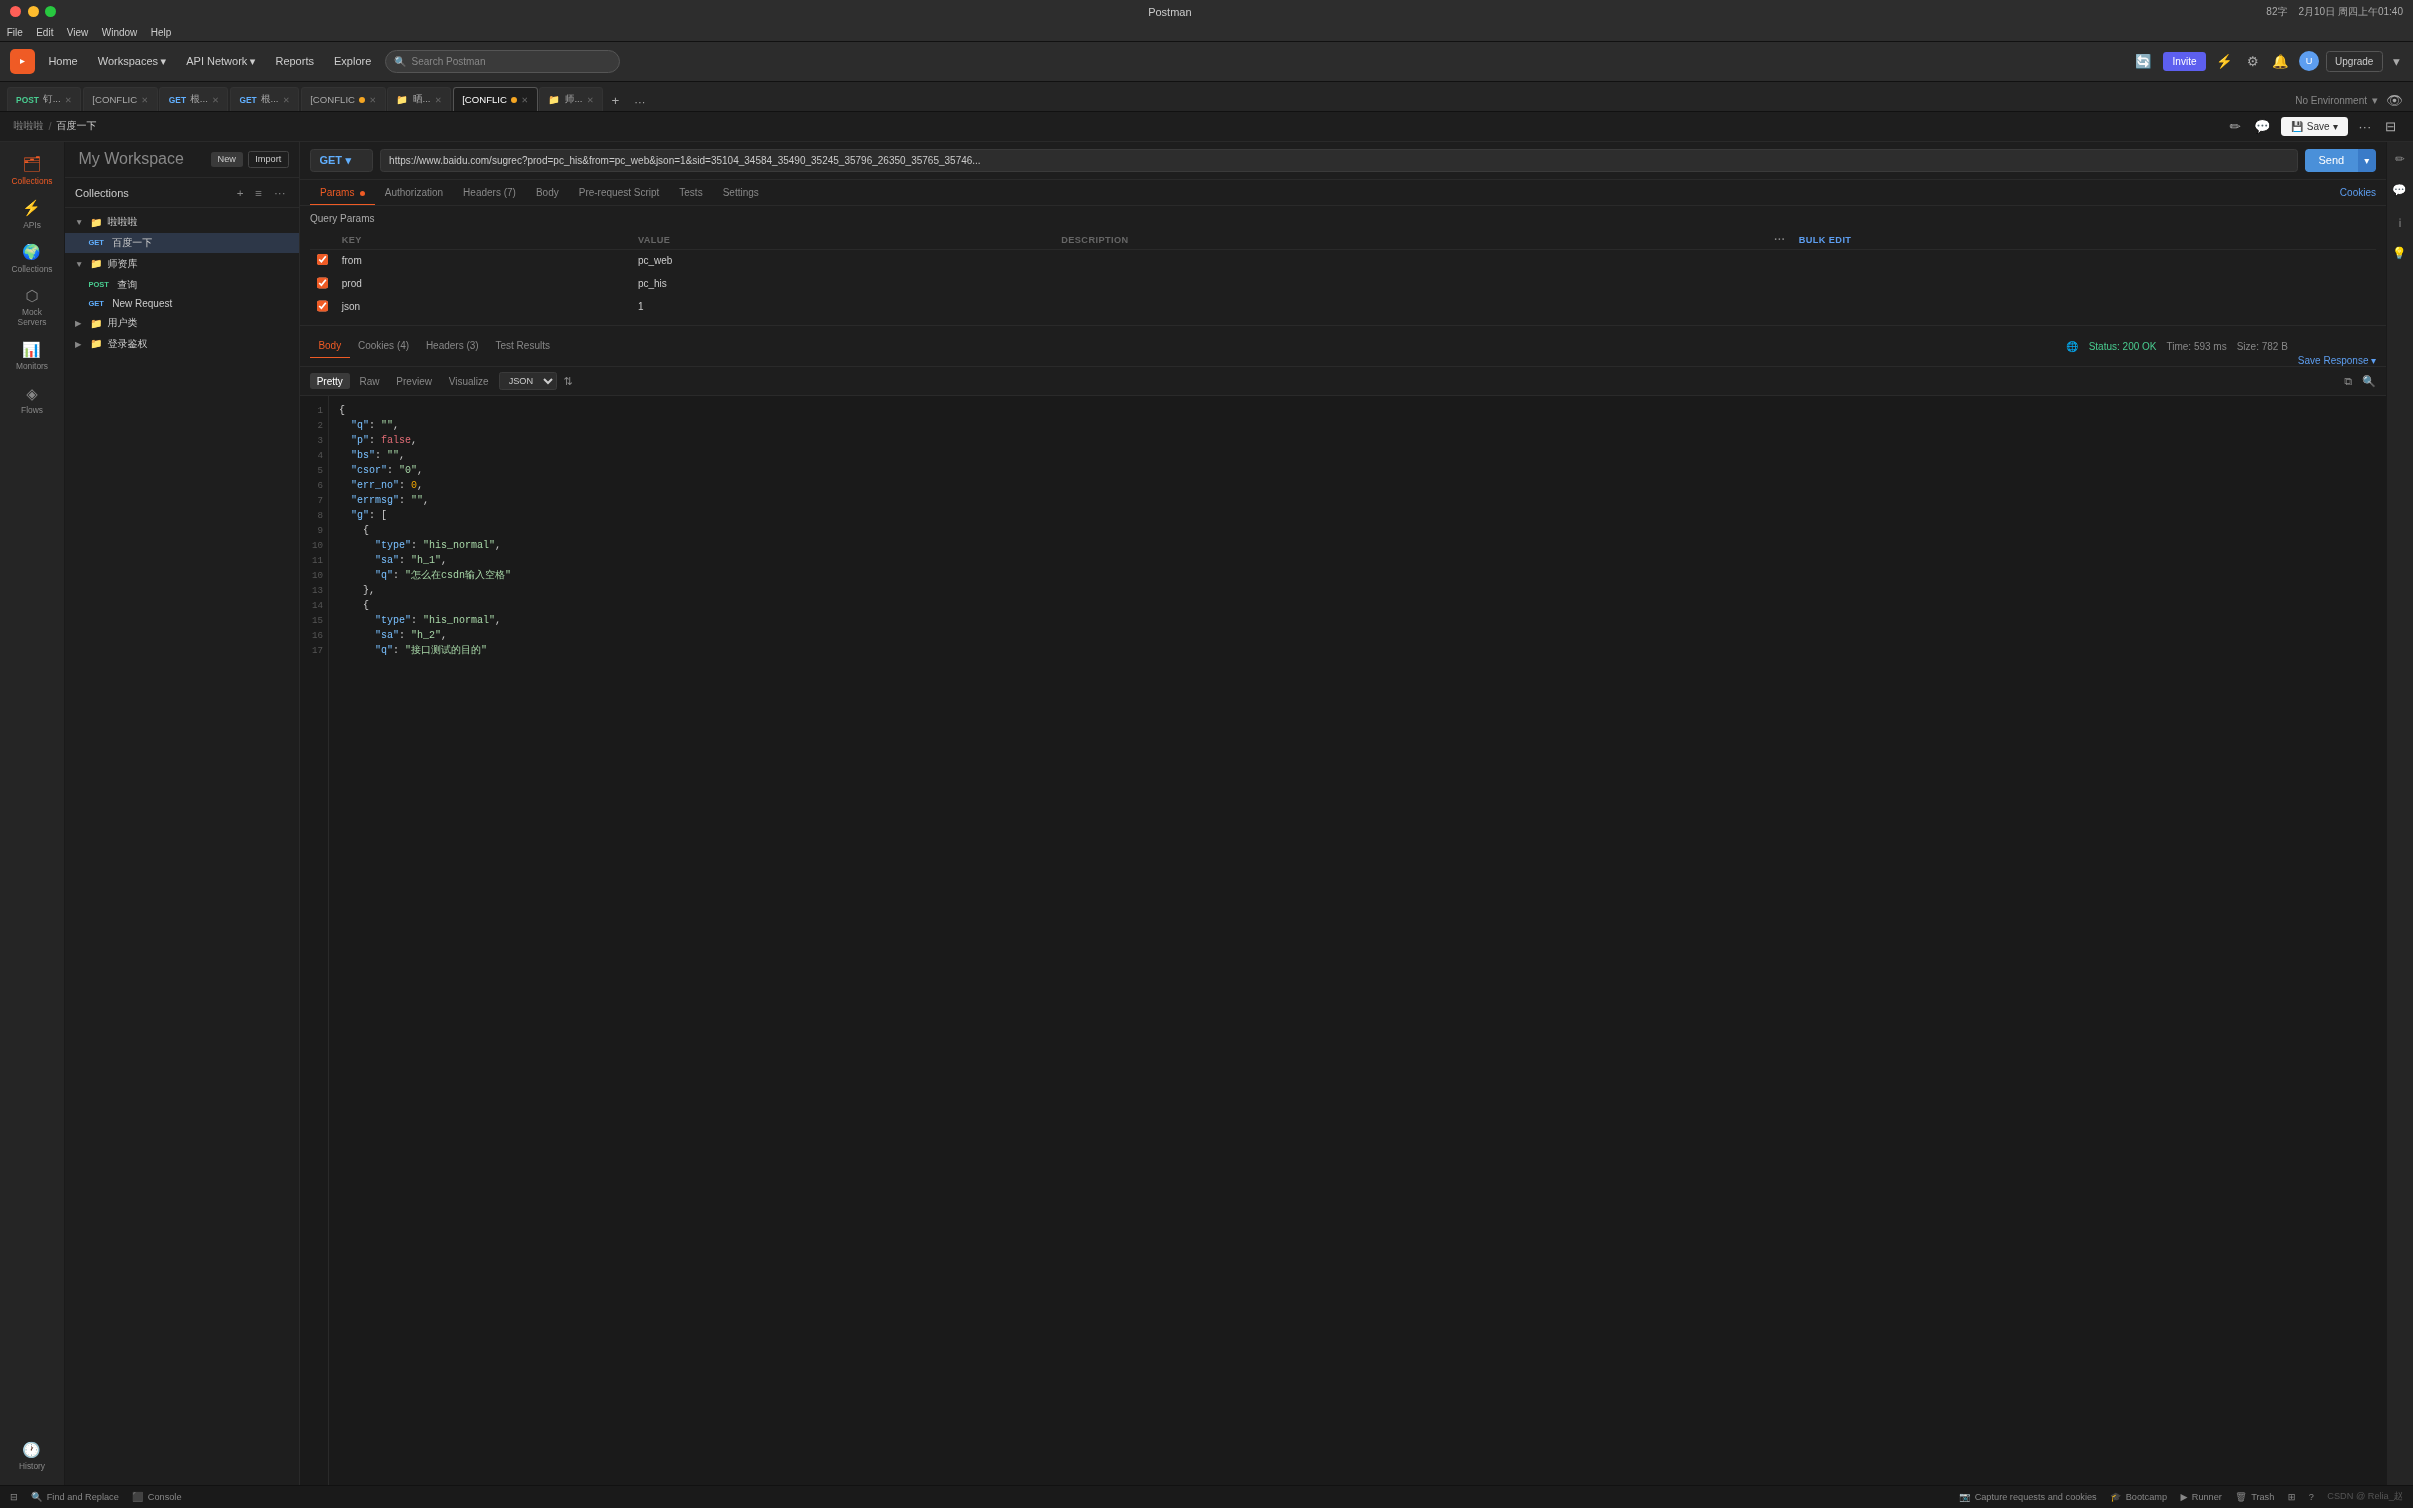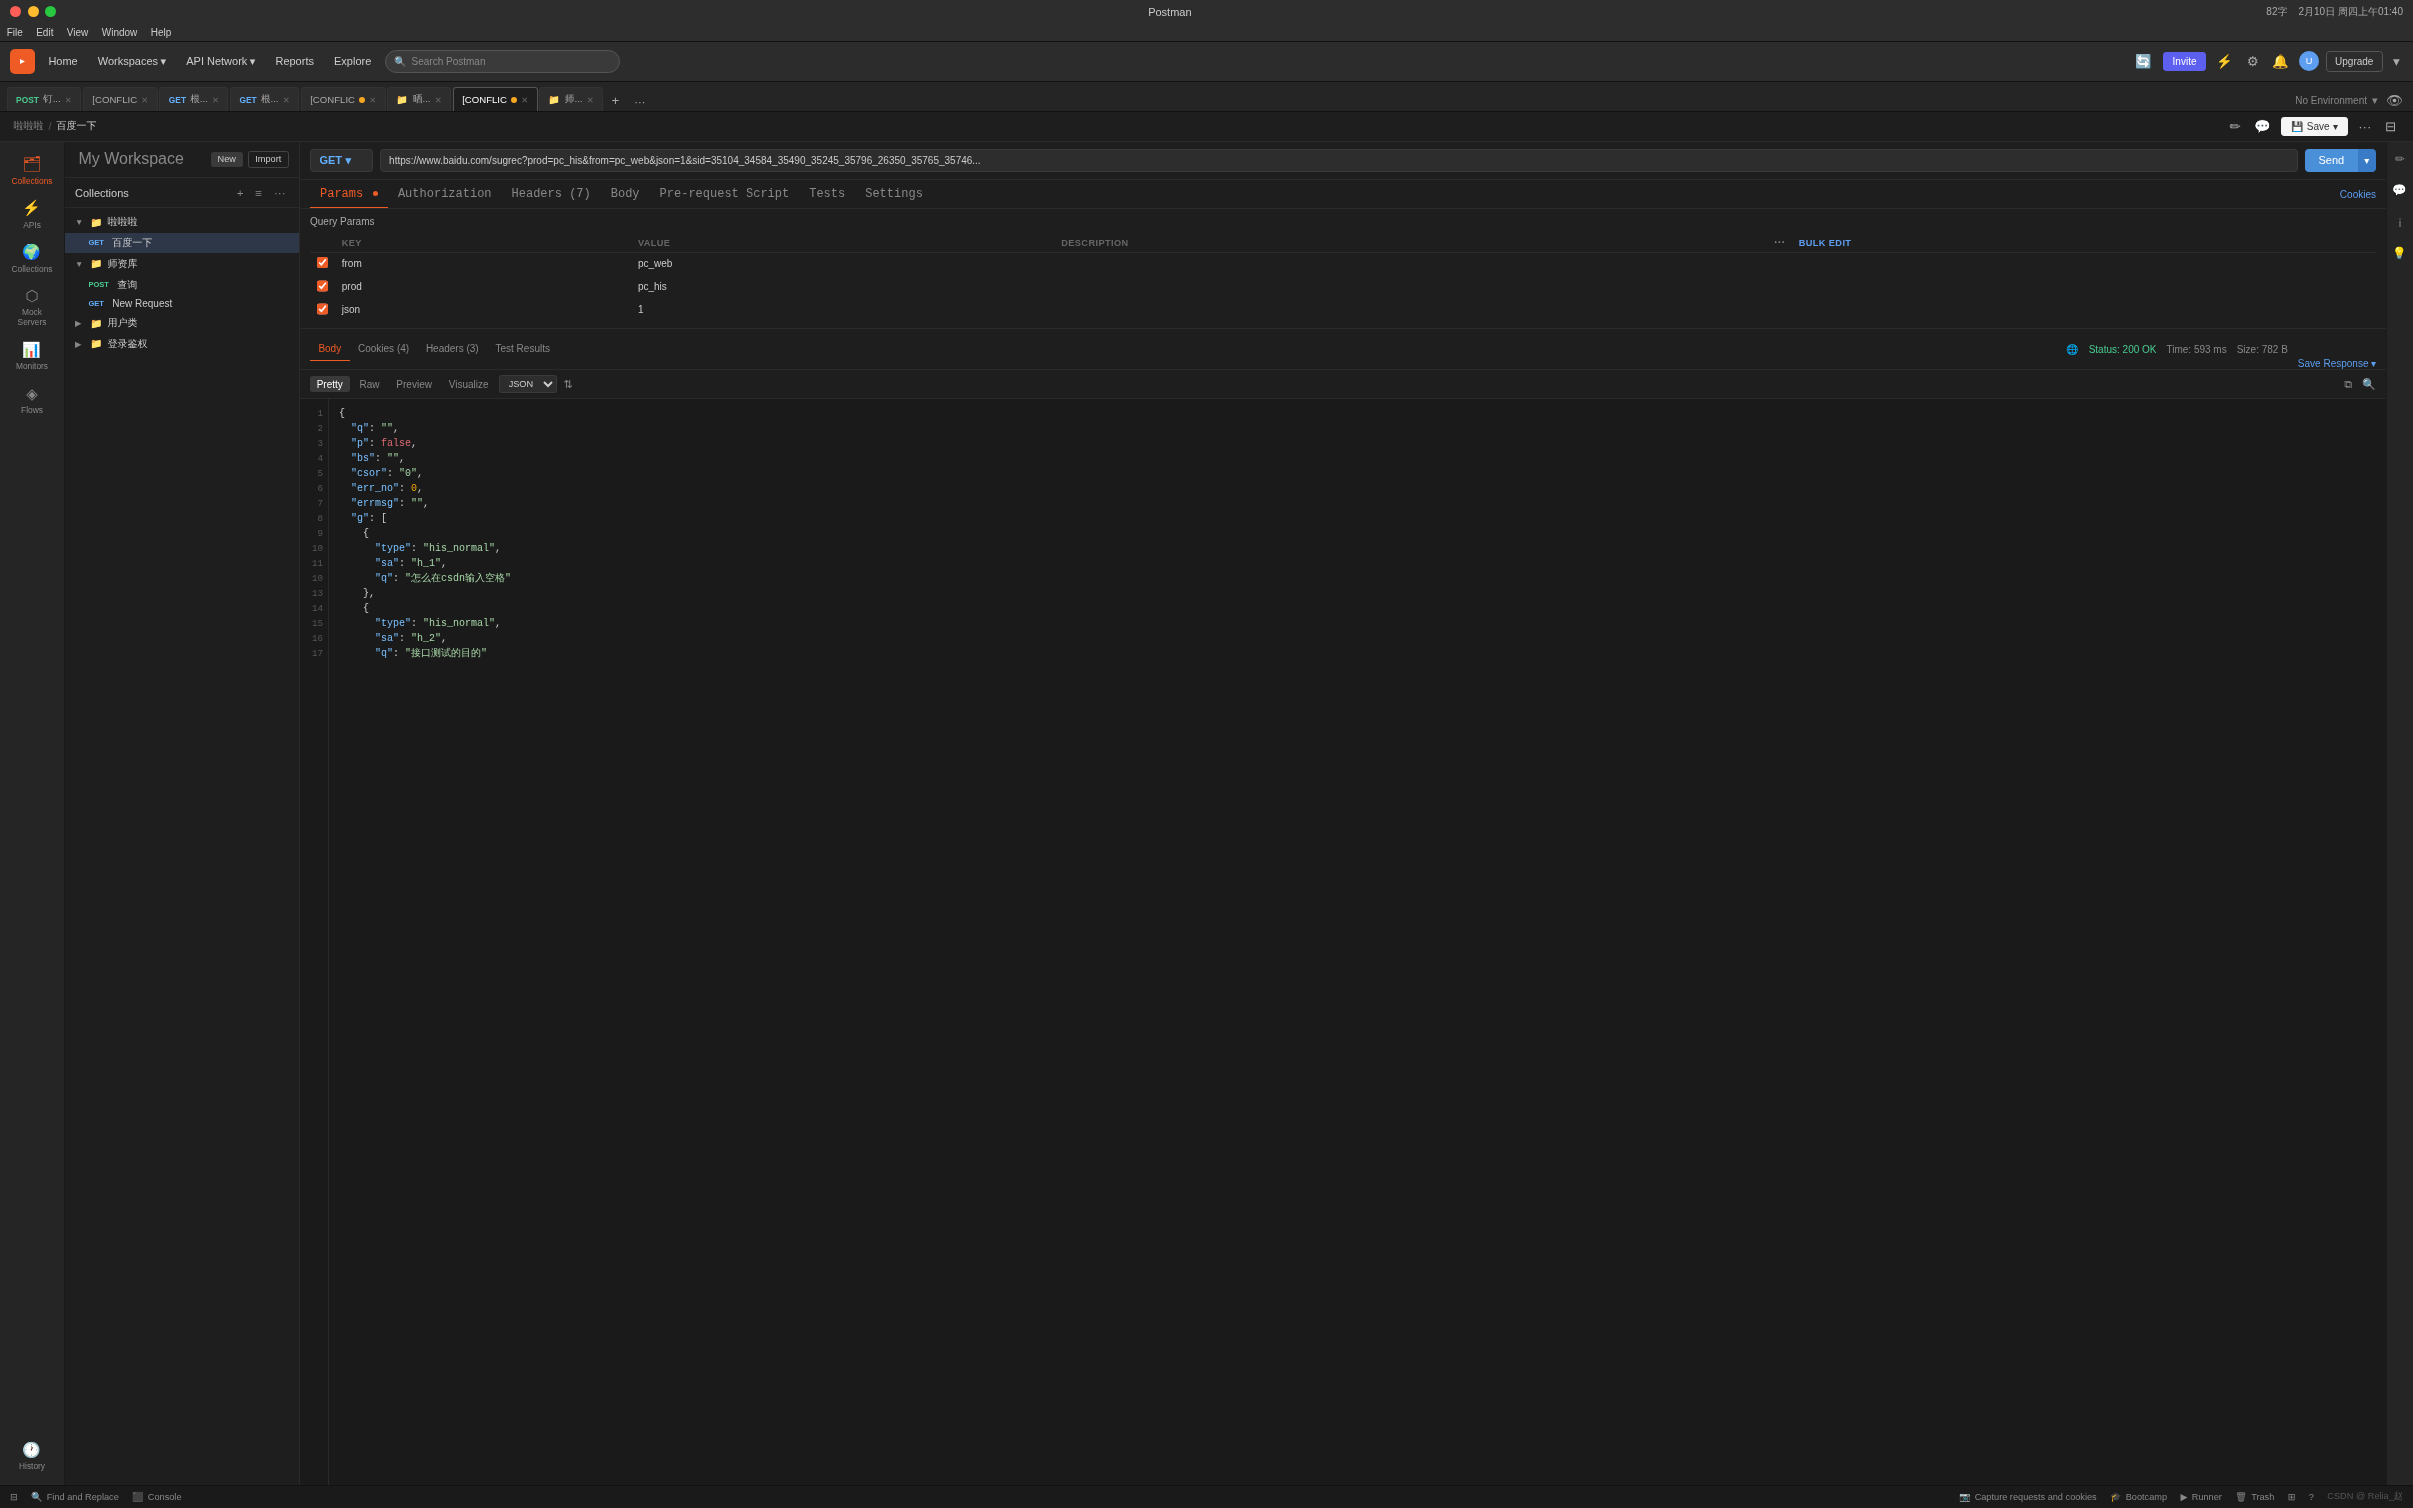--- a/index.html
+++ b/index.html
@@ -85,21 +85,21 @@
 
     
     .request-bar { display: flex; align-items: center; gap: 6.7px; padding: 6.7px 10px; background: #1e1e1e; border-bottom: 0.8px solid #2a2a2a; flex-shrink: 0; }
     .method-select { background: #2d2d2d; color: #61affe; border: 0.8px solid #3a3a3a; border-radius: 3.4px; padding: 4.2px 8.4px; font-size: 11px; font-weight: bold; cursor: pointer; min-width: 63px; display: flex; align-items: center; gap: 3.4px; }
     .url-input { flex: 1; background: #2d2d2d; border: 0.8px solid #3a3a3a; border-radius: 3.4px; padding: 5px 8.4px; color: #ccc; font-size: 10px; outline: none; }
     .send-btn { background: #4a90d9; color: white; border: none; border-radius: 3.4px; padding: 5.9px 13.4px; font-size: 11px; cursor: pointer; display: flex; align-items: center; gap: 3.4px; }
     .send-btn-arrow { background: #3a7bc8; color: white; border: none; border-radius: 0 3.4px 3.4px 0; padding: 5.9px 6.7px; cursor: pointer; font-size: 10px; }
 
     
     .req-tabs { display: flex; align-items: center; padding: 0 10px; background: #1e1e1e; border-bottom: 0.8px solid #2a2a2a; gap: 0; flex-shrink: 0; }
-    .req-tab { padding: 6.7px 10px; color: #888; font-size: 12px; cursor: pointer; border-bottom: 1.7px solid transparent; font-family: Liberation Mono, monospace; }
+    .req-tab { padding: 6.7px 10px; color: #888; font-size: 10px; cursor: pointer; border-bottom: 1.7px solid transparent; }
     .req-tab.active { color: #ef5b25; border-bottom-color: #ef5b25; }
     .req-tab .dot { display: inline-block; width: 5px; height: 5px; border-radius: 50%; background: #ef5b25; margin-left: 2.5px; vertical-align: middle; }
     .req-tab-right { margin-left: auto; color: #5d9ef0; font-size: 10px; cursor: pointer; }
 
     
     .params-section { padding: 6.7px 10px; flex-shrink: 0; }
     .params-title { color: #aaa; font-size: 10px; margin-bottom: 6.7px; }
     .params-table { width: 100%; border-collapse: collapse; }
     .params-table th { text-align: left; color: #666; font-size: 9.2px; font-weight: 600; letter-spacing: 0.4px; padding: 3.4px 6.7px; border-bottom: 0.8px solid #2a2a2a; text-transform: uppercase; }
     .params-table td { padding: 4.2px 6.7px; border-bottom: 0.8px solid #1e1e1e; vertical-align: middle; }

